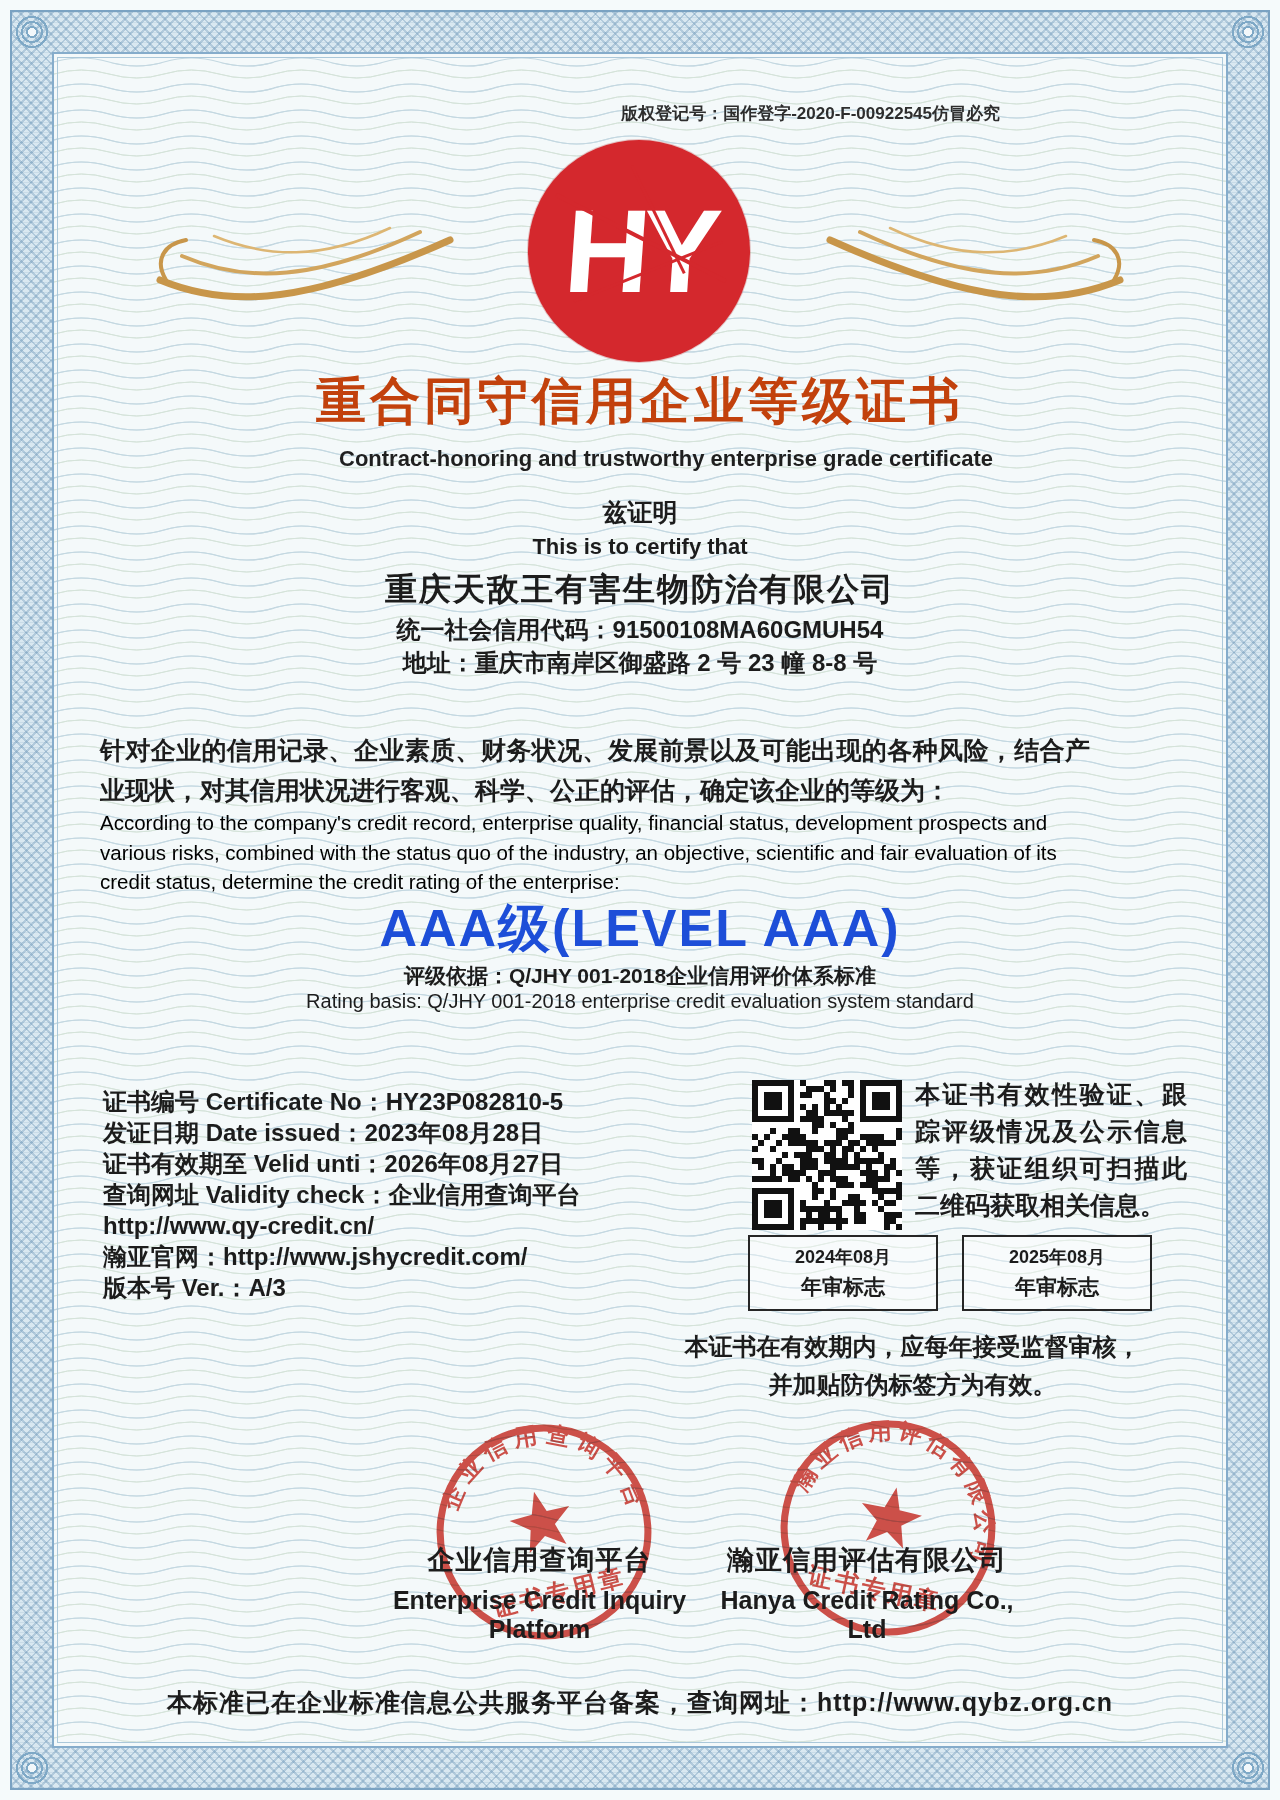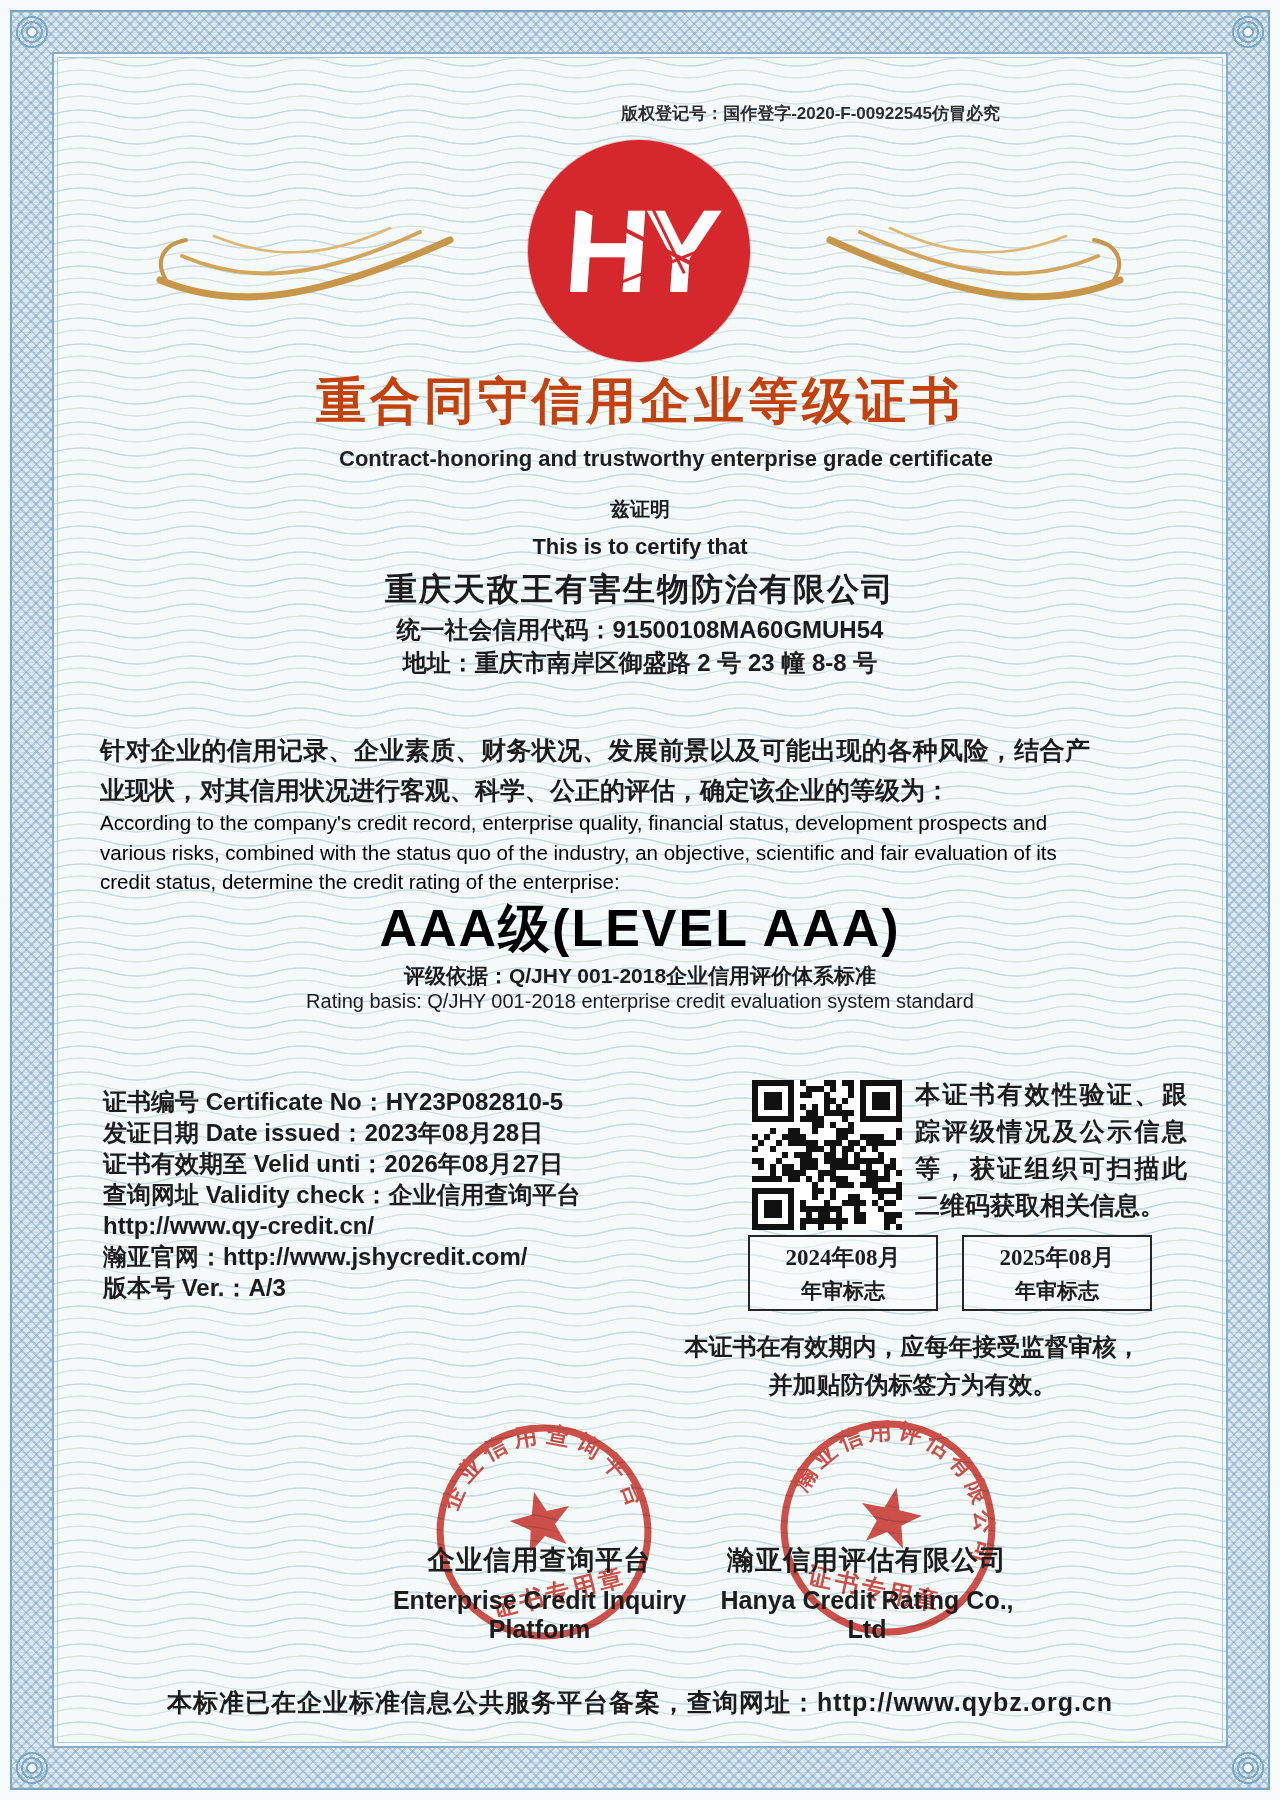--- a/index.html
+++ b/index.html
@@ -48,38 +48,38 @@
   }
   .crack{position:absolute;background:#d4282d;}
   .crack.c1{width:190px;height:4px;left:18px;top:96px;transform:rotate(27deg);}
   .crack.c2{width:160px;height:3px;left:40px;top:130px;transform:rotate(-22deg);}
   .crack.c3{width:120px;height:3px;left:70px;top:78px;transform:rotate(64deg);}
   .flourish{top:188px;width:305px;height:125px;}
   .flourish.fl{left:152px;}
   .flourish.fr{left:823px;transform:scaleX(-1);}
   .title-cn{top:368px;font-size:50px;font-weight:800;letter-spacing:4px;color:#c2410c;}
   .title-en{top:446px;font-size:22px;font-weight:600;color:#1f1f1f;padding-left:26px;}
-  .certify-cn{top:496px;font-size:20px;font-weight:600;}
+  .certify-cn{top:496px;font-size:25px;font-weight:600;}
   .certify-en{top:534px;font-size:22px;font-weight:600;}
   .company{top:568px;font-size:32px;font-weight:800;letter-spacing:2px;}
   .credit{top:614px;font-size:24px;font-weight:600;}
   .address{top:647px;font-size:24px;font-weight:600;}
   .para-cn{top:730px;left:100px;width:990px;font-size:25px;line-height:40px;font-weight:600;text-align:justify;}
   .para-en{top:808px;left:100px;width:990px;font-size:20.5px;line-height:29.5px;font-weight:500;color:#000000;}
-  .level{top:894px;font-size:52px;font-weight:800;color:#000000;letter-spacing:2px;}
+  .level{top:894px;font-size:52px;font-weight:800;color:#1d4ed8;letter-spacing:2px;}
   .basis-cn{top:962px;font-size:21px;font-weight:600;}
   .basis-en{top:990px;font-size:20px;font-weight:500;}
   .details{top:1086px;left:103px;font-size:24px;line-height:31px;font-weight:600;white-space:nowrap;}
   .qr{left:752px;top:1080px;width:150px;height:150px;background:#fff;padding:0;}
   .qr svg{display:block;}
   .qr-note{left:915px;top:1076px;width:272px;font-size:25px;line-height:37px;font-weight:600;text-align:justify;}
   .badges{left:748px;top:1235px;display:flex;gap:24px;}
   .badge{width:186px;height:72px;border:2px solid #262626;background:rgba(255,255,255,.35);
          display:flex;flex-direction:column;align-items:center;justify-content:center;gap:4px;}
-  .badge .bdate{font-size:23px;font-weight:600;font-family:Liberation Serif, serif;}
+  .badge .bdate{font-size:18px;font-weight:600;}
   .badge .blabel{font-size:21px;font-weight:600;}
   .supervision{left:650px;top:1328px;width:525px;text-align:center;font-size:24px;line-height:38px;font-weight:600;}
   .org{text-align:center;z-index:5;}
   .org .oc{font-size:27px;font-weight:800;letter-spacing:1px;}
   .org .oe{font-size:25px;font-weight:600;margin-top:8px;}
   .org.left{left:392px;top:1542px;width:295px;}
   .org.right{left:712px;top:1542px;width:310px;}
   .seal{width:232px;height:232px;z-index:4;opacity:.88;mix-blend-mode:multiply;}
   .seal.left{left:428px;top:1416px;}
   .seal.right{left:772px;top:1412px;}

